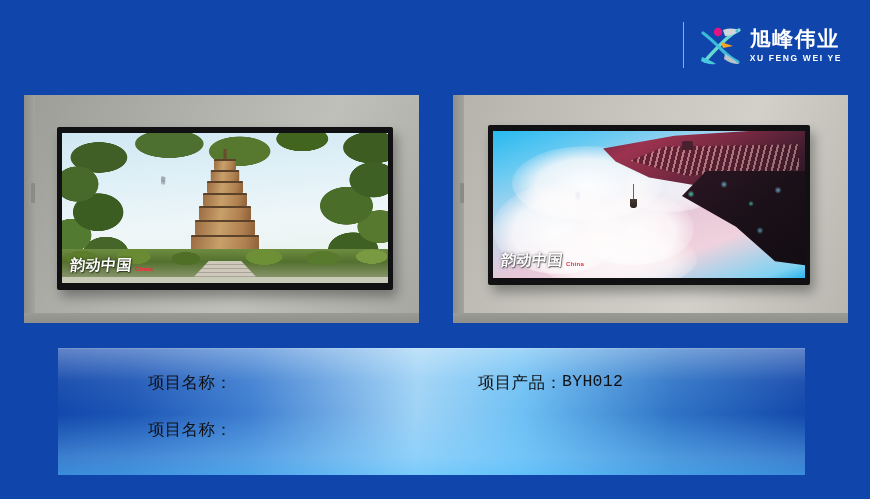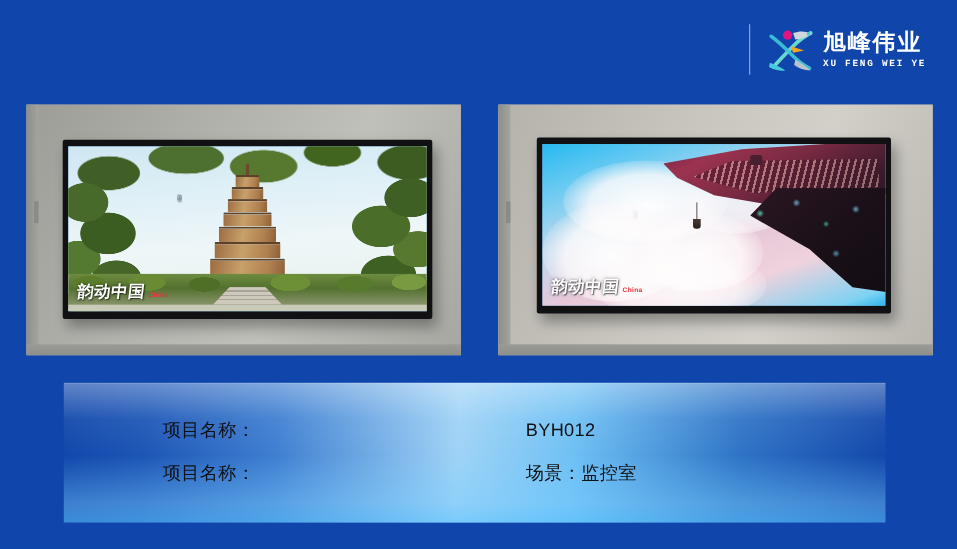--- a/index.html
+++ b/index.html
@@ -43,21 +43,21 @@
     display: flex; align-items: center;
   }
   .partner-mark { width: 44px; height: 42px; margin-right: 7px; }
   .partner-text { display: flex; flex-direction: column; line-height: 1; }
   .partner-cn {
     font-size: 21px; font-weight: 700; color: #ffffff;
     letter-spacing: 1.5px;
   }
   .partner-en {
     font-size: 8.5px; font-weight: 700; color: #ffffff;
-    letter-spacing: 1.6px; margin-top: 5px; font-family: Liberation Mono, monospace;
+    letter-spacing: 1.6px; margin-top: 5px;
   }
 
   
   .photos {
     position: absolute; top: 95px; left: 24px;
     width: 824px; height: 228px;
     display: flex; justify-content: space-between;
   }
   .photo {
     width: 395px; height: 228px;
@@ -285,24 +285,24 @@
   .info-grid {
     position: absolute; inset: 0;
     display: grid;
     grid-template-columns: 330px auto;
     grid-template-rows: 1fr 1fr;
     align-content: center;
     padding: 24px 0 26px 90px;
     z-index: 2;
   }
   .info-line {
-    font-family: Liberation Sans, sans-serif;
+    font-family: Liberation Mono, monospace;
     font-size: 16.5px; color: #101114;
     letter-spacing: .3px;
-    display: flex; align-items: center;
+    display: flex; 
   }
   .info-line .lbl { white-space: nowrap; }
   .info-line .val { white-space: nowrap; }
   .r2 { align-self: center; }
 </style>
 </head>
 <body>
 
 <div class="header">
   <div class="brand-row">
@@ -408,26 +408,23 @@
 </div>
 
 <div class="info-panel">
   <div class="info-grid">
 
     <div class="info-line">
       <span class="lbl">项目名称：</span>
     </div>
 
     <div class="info-line">
+      <span class="lbl">项目产品：</span>
       <span class="val">BYH012</span>
     </div>
 
     <div class="info-line r2">
       <span class="lbl">项目名称：</span>
     </div>
 
-    <div class="info-line r2">
-      <span class="lbl">场景：</span>
-      <span class="val">监控室</span>
-    </div>
 
   </div>
 </div>
 
 </body></html>

